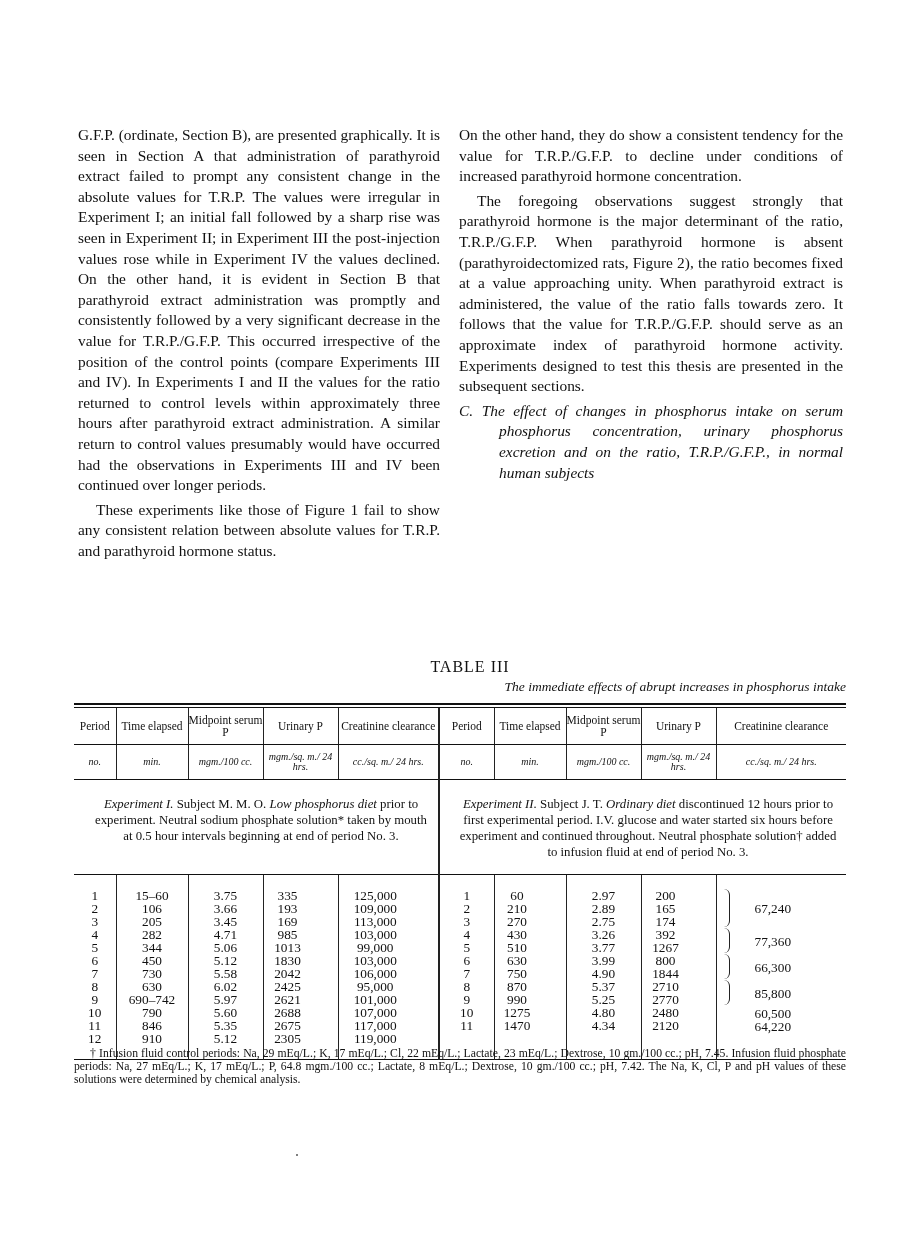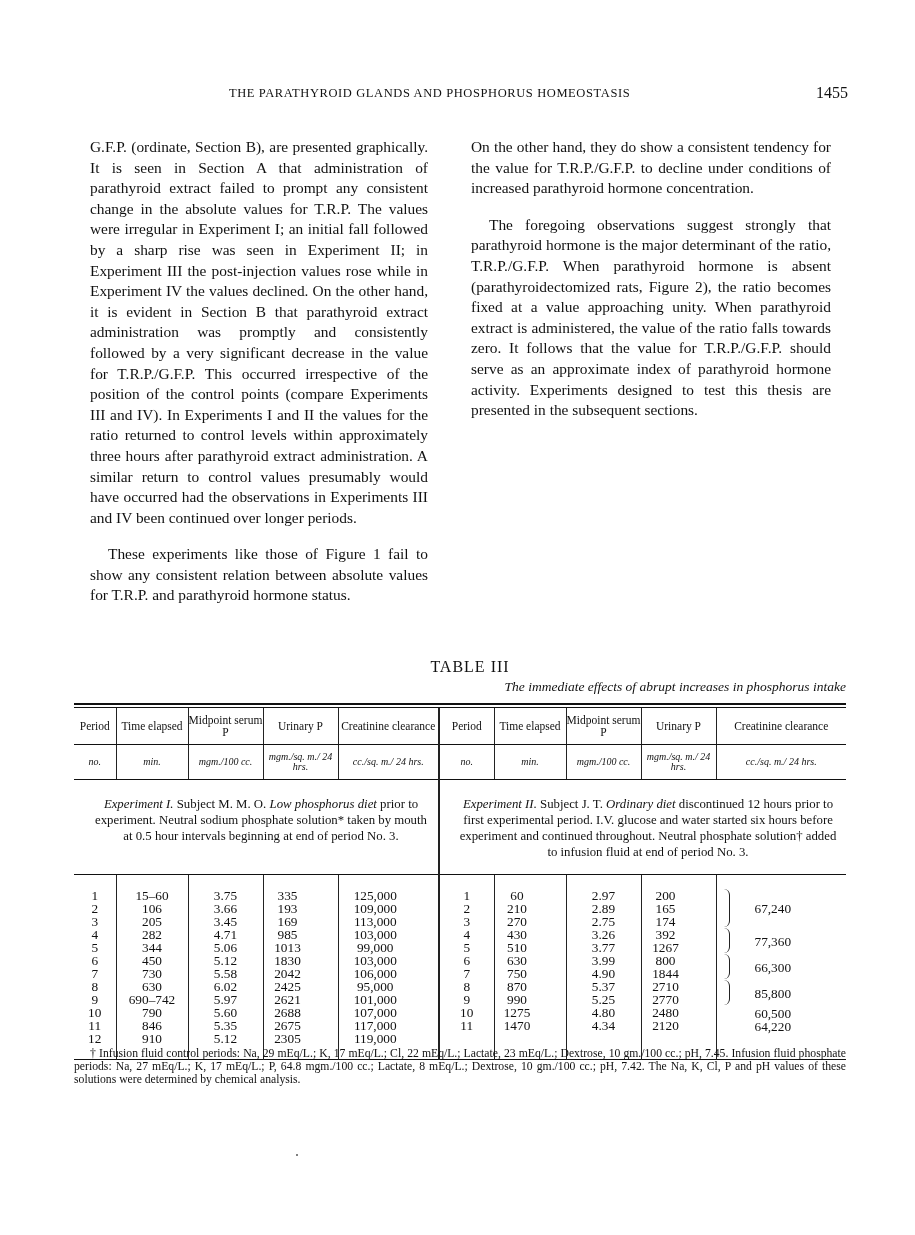--- a/index.html
+++ b/index.html
@@ -6,21 +6,21 @@
   body { width: 915px; height: 1235px; position: relative; overflow: hidden; color: #111; font-family: "Liberation Serif", "DejaVu Serif", serif; }
   .page { position: absolute; left: 0; top: 0; width: 915px; height: 1235px; }
 
   .running-head { position: absolute; top: 86px; left: 74px; width: 774px; height: 20px; }
   .running-title { position: absolute; left: 155px; top: 0; font-size: 12.5px; letter-spacing: 0.6px; text-transform: uppercase; }
   .page-number { position: absolute; right: 0; top: -2px; font-size: 16px; font-weight: normal; }
 
   .col { position: absolute; top: 121px; width: 370px; font-size: 15.4px; line-height: 20.6px; text-align: justify; }
   .col.left { left: 74px; }
   .col.right { left: 455px; width: 392px; }
-  .col p { margin: 16px; }
+  .col p { margin: 4px; }
   .col p.indent { text-indent: 18px; }
   .col p.noindent { text-indent: 0; }
   .section-heading { margin: 14px 0 12px 0; font-style: italic; padding-left: 40px; text-indent: -40px; text-align: justify; }
   .it { font-style: italic; }
 
   .table-wrap { position: absolute; top: 658px; left: 74px; width: 772px; }
   .table-label { text-align: center; font-size: 16px; letter-spacing: 1px; margin-left: 20px; }
   .table-caption { text-align: right; font-size: 13.5px; font-style: italic; margin-top: 3px; margin-left: 20px; }
   .double-rule { margin-top: 8px; border-top: 2px solid #111; height: 2px; border-bottom: 1px solid #111; }
 
@@ -49,33 +49,30 @@
   .footnotes { position: absolute; top: 1047px; left: 74px; width: 772px; font-size: 11.7px; line-height: 13.2px; text-align: justify; }
   .footnotes p { margin: 0; text-indent: 16px; }
   .footnotes p.fn2 { margin-top: 0; }
   .stray-dot { position: absolute; left: 296px; top: 1154px; width: 2px; height: 2px; background: #555; border-radius: 1px; }
 </style>
 </head>
 <body>
 
 <div class="page">
 
-  <div class="running-head">
-    <span class="running-title">THE PARATHYROID GLANDS AND PHOSPHORUS HOMEOSTASIS</span>
-    <span class="page-number">1455</span>
-  </div>
 
   <div class="col left">
     <p class="noindent">G.F.P. (ordinate, Section B), are presented graphically. It is seen in Section A that administration of parathyroid extract failed to prompt any consistent change in the absolute values for T.R.P. The values were irregular in Experiment I; an initial fall followed by a sharp rise was seen in Experiment II; in Experiment III the post-injection values rose while in Experiment IV the values declined. On the other hand, it is evident in Section B that parathyroid extract administration was promptly and consistently followed by a very significant decrease in the value for T.R.P./G.F.P. This occurred irrespective of the position of the control points (compare Experiments III and IV). In Experiments I and II the values for the ratio returned to control levels within approximately three hours after parathyroid extract administration. A similar return to control values presumably would have occurred had the observations in Experiments III and IV been continued over longer periods.</p>
     <p class="indent">These experiments like those of Figure 1 fail to show any consistent relation between absolute values for T.R.P. and parathyroid hormone status.</p>
   </div>
 
   <div class="col right">
     <p class="noindent">On the other hand, they do show a consistent tendency for the value for T.R.P./G.F.P. to decline under conditions of increased parathyroid hormone concentration.</p>
     <p class="indent">The foregoing observations suggest strongly that parathyroid hormone is the major determinant of the ratio, T.R.P./G.F.P. When parathyroid hormone is absent (parathyroidectomized rats, Figure 2), the ratio becomes fixed at a value approaching unity. When parathyroid extract is administered, the value of the ratio falls towards zero. It follows that the value for T.R.P./G.F.P. should serve as an approximate index of parathyroid hormone activity. Experiments designed to test this thesis are presented in the subsequent sections.</p>
+    <p class="section-heading">C. The effect of changes in phosphorus intake on serum phosphorus concentration, urinary phosphorus excretion and on the ratio, T.R.P./G.F.P., in normal human subjects</p>
   </div>
 
   <div class="table-wrap">
     <div class="table-label">TABLE III</div>
     <div class="table-caption">The immediate effects of abrupt increases in phosphorus intake</div>
     <div class="double-rule"></div>
 
     <table class="data">
       <colgroup>
         <col style="width:42px">

